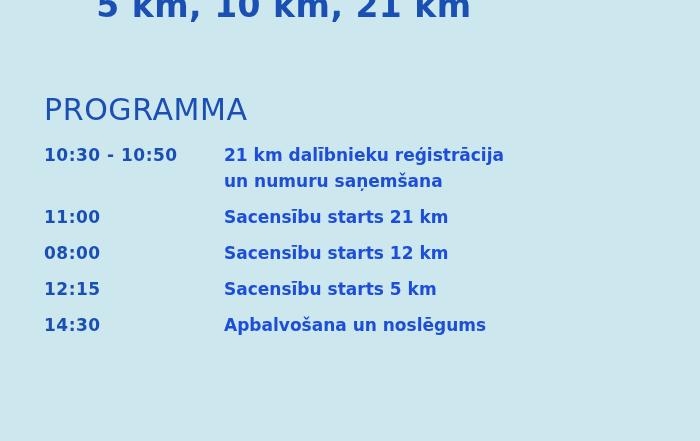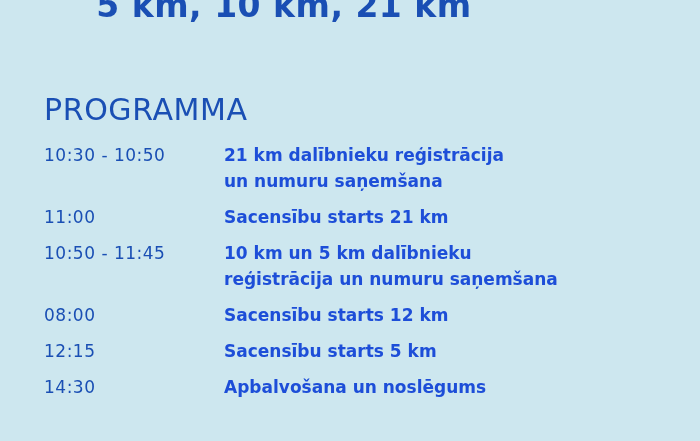--- a/index.html
+++ b/index.html
@@ -64,21 +64,21 @@
   .row {
     position: relative;
     display: flex;
     align-items: flex-start;
     margin-bottom: 10px;
   }
 
   .time {
     flex: 0 0 180px;
     font-size: 17px;
-    font-weight: normal;
+    font-weight: bold;
     color: #1a4fb4;
     line-height: 26px;
     letter-spacing: 0.5px;
   }
 
   .desc {
     flex: 1 1 auto;
     font-size: 17px;
     font-weight: bold;
     color: #1d4ed8;
@@ -119,27 +119,20 @@
         </div>
       </div>
 
       <div class="row">
         <div class="time">11:00</div>
         <div class="desc">
           <span>Sacensību starts 21 km</span>
         </div>
       </div>
 
-      <div class="row">
-        <div class="time">10:50 - 11:45</div>
-        <div class="desc">
-          <span>10 km un 5 km dalībnieku</span>
-          <span class="line2">reģistrācija un numuru saņemšana</span>
-        </div>
-      </div>
 
       <div class="row">
         <div class="time">08:00</div>
         <div class="desc">
           <span>Sacensību starts 12 km</span>
         </div>
       </div>
 
       <div class="row">
         <div class="time">12:15</div>

